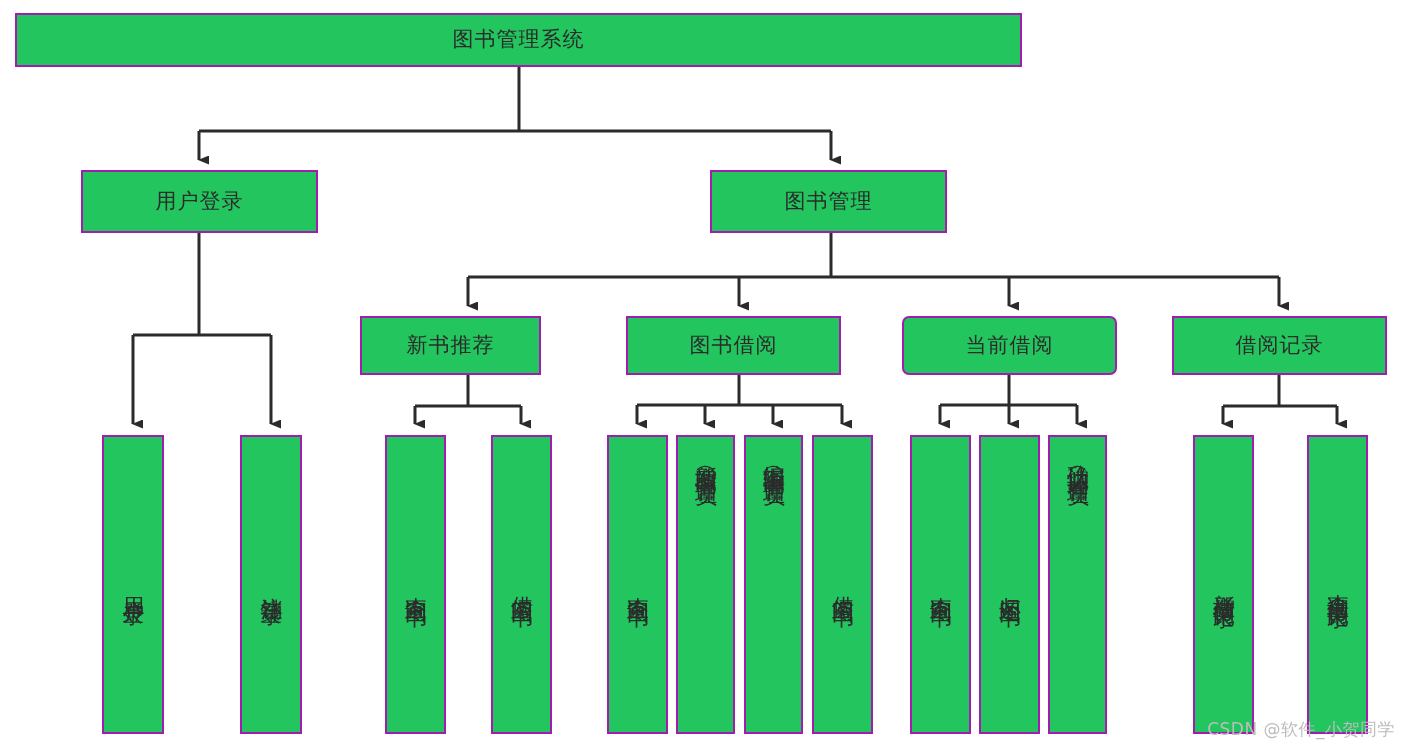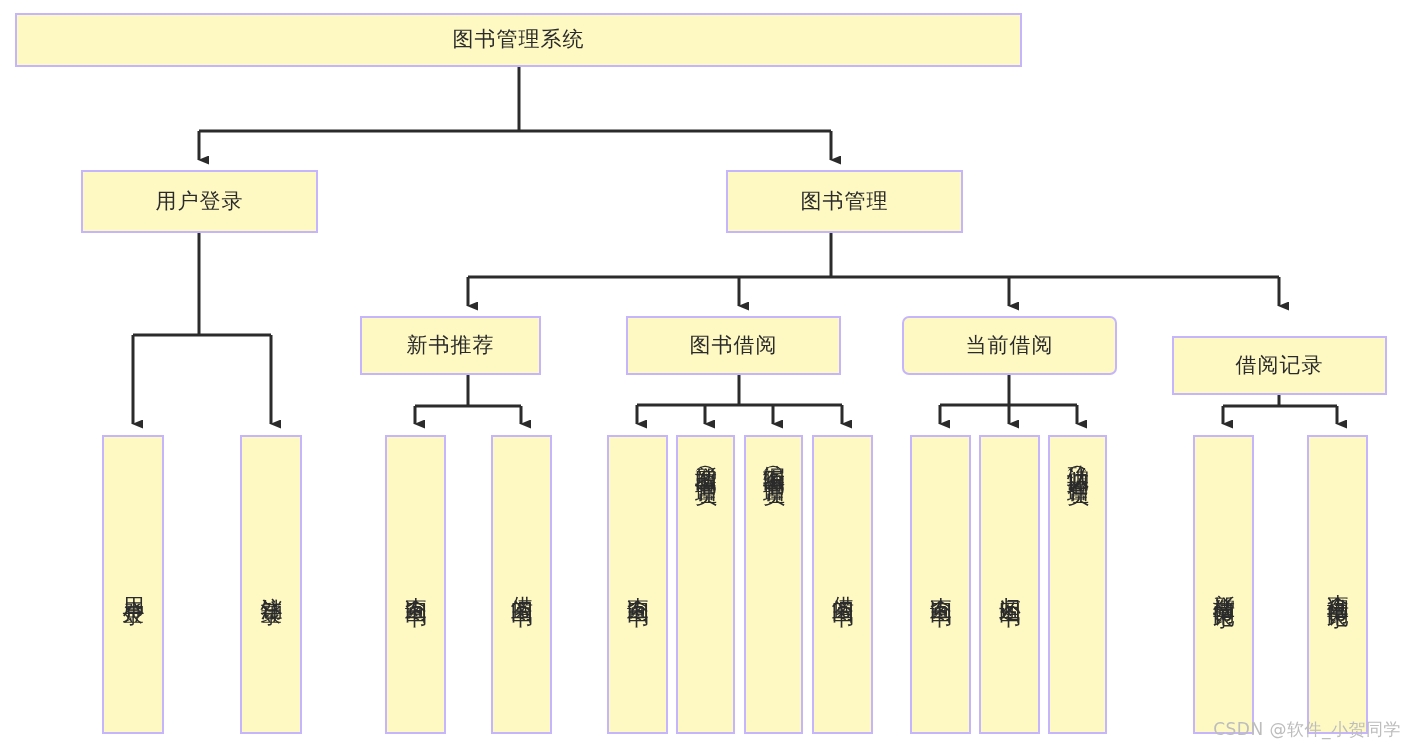--- a/index.html
+++ b/index.html
@@ -22,22 +22,22 @@
   svg#flow-svg {
     position: absolute;
     left: 0;
     top: 0;
     width: 1405px;
     height: 747px;
   }
   .node-box {
     position: absolute;
     box-sizing: border-box;
-    border: 2px solid #c4b5fd;
-    background: #fef9c3;
+    border: 2px solid #a21caf;
+    background: #22c55e;
     display: flex;
     align-items: center;
     justify-content: center;
     color: #2b2b2b;
   }
   .node-label-h {
     font-size: 21px;
     line-height: 1.1;
     letter-spacing: 1px;
     white-space: nowrap;
@@ -56,21 +56,21 @@
     align-items: flex-start;
     justify-content: center;
     padding-top: 10px;
   }
   .leaf-box.mid {
     align-items: center;
     padding-top: 0;
   }
   #watermark {
     position: absolute;
-    right: 4px;
+    right: 10px;
     bottom: 6px;
     font-size: 17px;
     color: #bdbdbd;
     letter-spacing: 0.5px;
     white-space: nowrap;
   }
 </style>
 </head>
 <body>
 
@@ -127,34 +127,34 @@
     </g>
   </svg>
 
   <div class="node-box" style="left:15px; top:13px; width:1007px; height:54px;">
     <span class="node-label-h">图书管理系统</span>
   </div>
 
   <div class="node-box" style="left:81px; top:170px; width:237px; height:63px;">
     <span class="node-label-h">用户登录</span>
   </div>
-  <div class="node-box" style="left:710px; top:170px; width:237px; height:63px;margin-left:16px;">
+  <div class="node-box" style="left:710px; top:170px; width:237px; height:63px;">
     <span class="node-label-h">图书管理</span>
   </div>
 
   <div class="node-box" style="left:360px; top:316px; width:181px; height:59px;text-align:right;">
     <span class="node-label-h">新书推荐</span>
   </div>
   <div class="node-box" style="left:626px; top:316px; width:215px; height:59px;">
     <span class="node-label-h">图书借阅</span>
   </div>
   <div class="node-box" style="left:902px; top:316px; width:215px; height:59px;border-radius:7px;">
     <span class="node-label-h">当前借阅</span>
   </div>
-  <div class="node-box" style="left:1172px; top:316px; width:215px; height:59px;margin-top:20px;">
+  <div class="node-box" style="left:1172px; top:316px; width:215px; height:59px;">
     <span class="node-label-h">借阅记录</span>
   </div>
 
   <div class="node-box leaf-box mid" style="left:102px; top:435px; width:62px; height:299px;">
     <span class="node-label-v">用户登录</span>
   </div>
   <div class="node-box leaf-box mid" style="left:240px; top:435px; width:62px; height:299px;">
     <span class="node-label-v">注销登录</span>
   </div>
 

